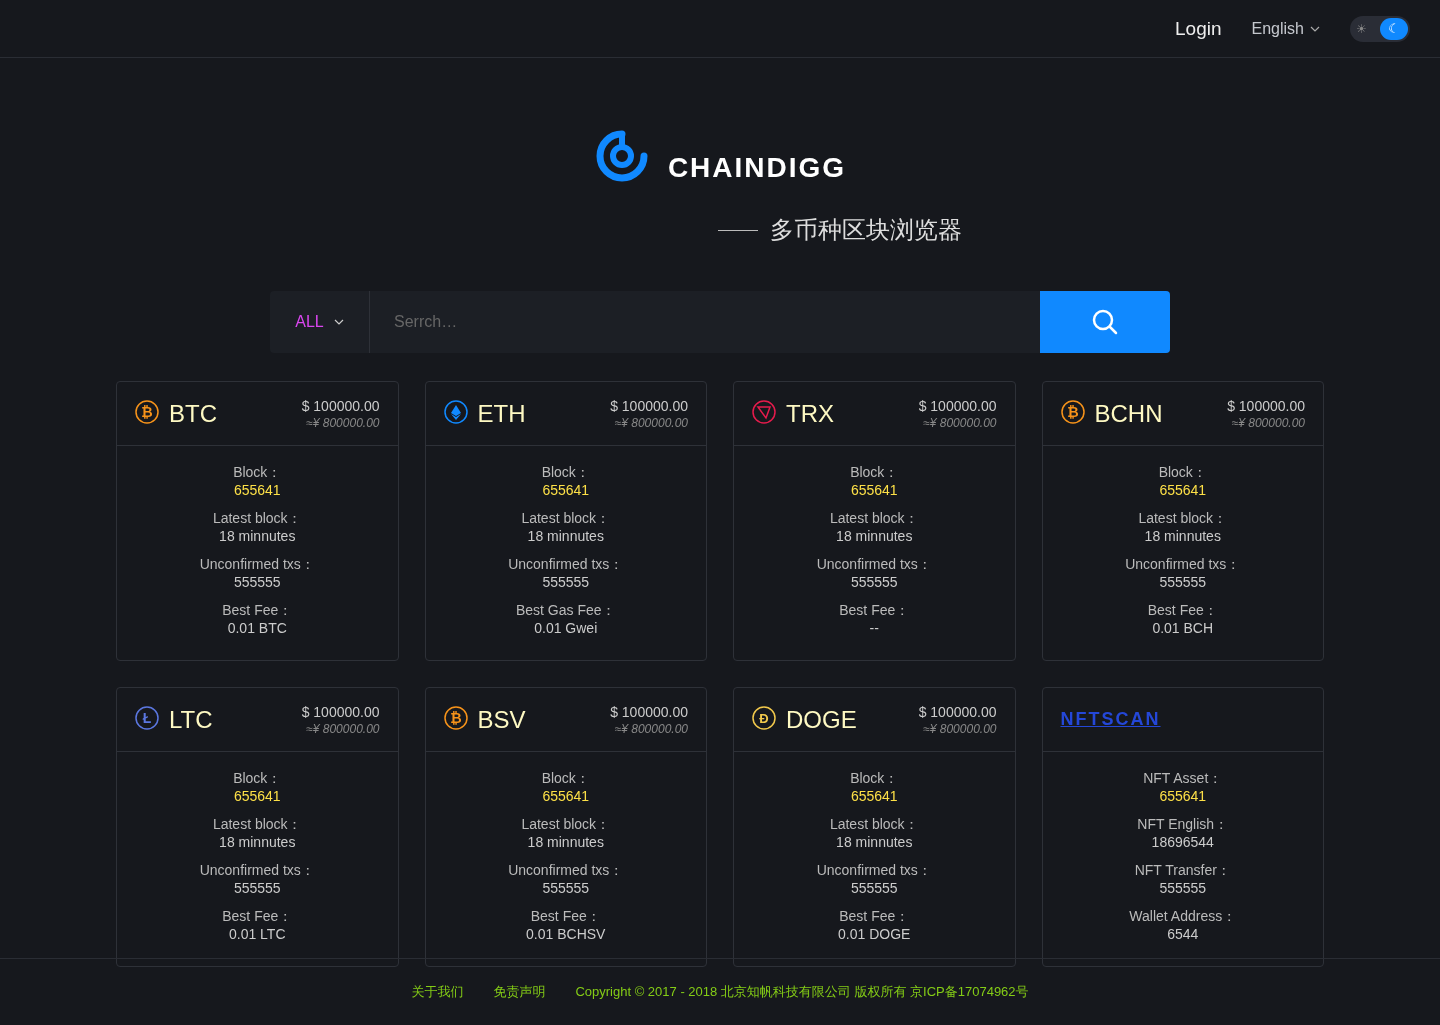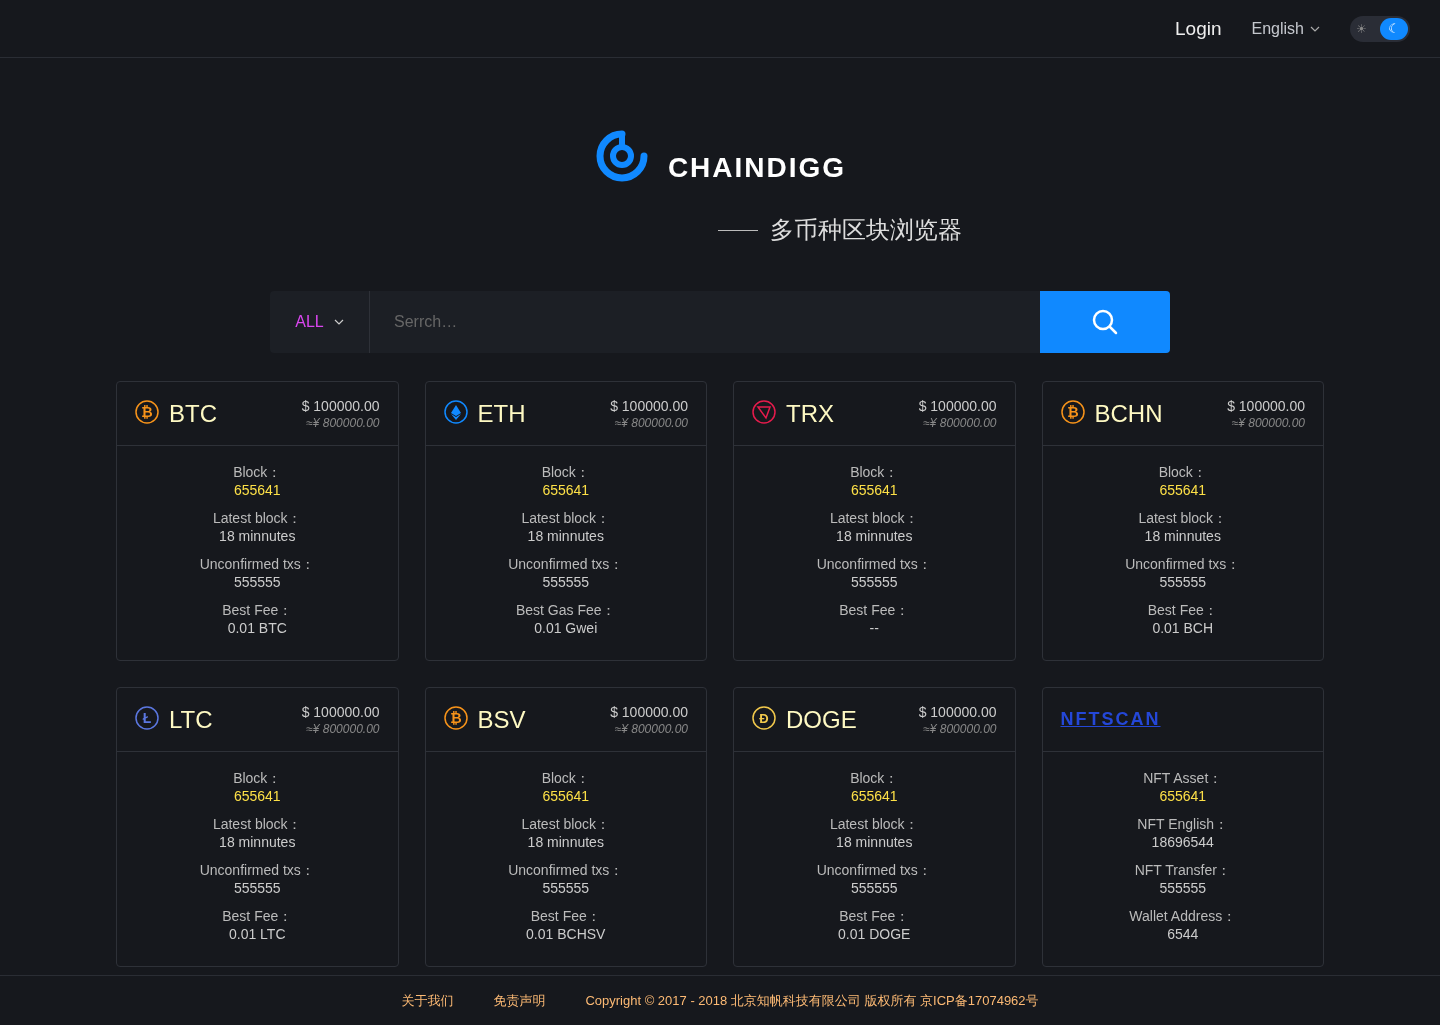--- a/index.html
+++ b/index.html
@@ -94,23 +94,23 @@
       display: flex; justify-content: space-between; align-items: center;
       font-size: 14px; padding: 6px 0; color: #bbb; flex-direction: column;
     }
     .row .val { color: #ccc; }
     .row .val.link { color: #fde047; }
 
     .nftscan-logo { color: #2447d8; font-size: 18px; font-weight: 700; letter-spacing: 2px; text-decoration: underline; }
 
     .footer {
       position: absolute; bottom: 0; width: 100%;
-      height: 50px; border-top: 1px solid #2a2d34;
+      height: 67px; border-top: 1px solid #2a2d34;
       display: flex; align-items: center; justify-content: center;
-      gap: 40px; font-size: 13px; color: #fdba74;
+      gap: 30px; font-size: 13px; color: #84cc16;
     }
     .footer .flink { cursor: pointer; }
   </style>
 </head>
 <body>
 
 <div class="header">
   <span class="header-link">Login</span>
   <div class="lang-select">
     <span>English</span>

